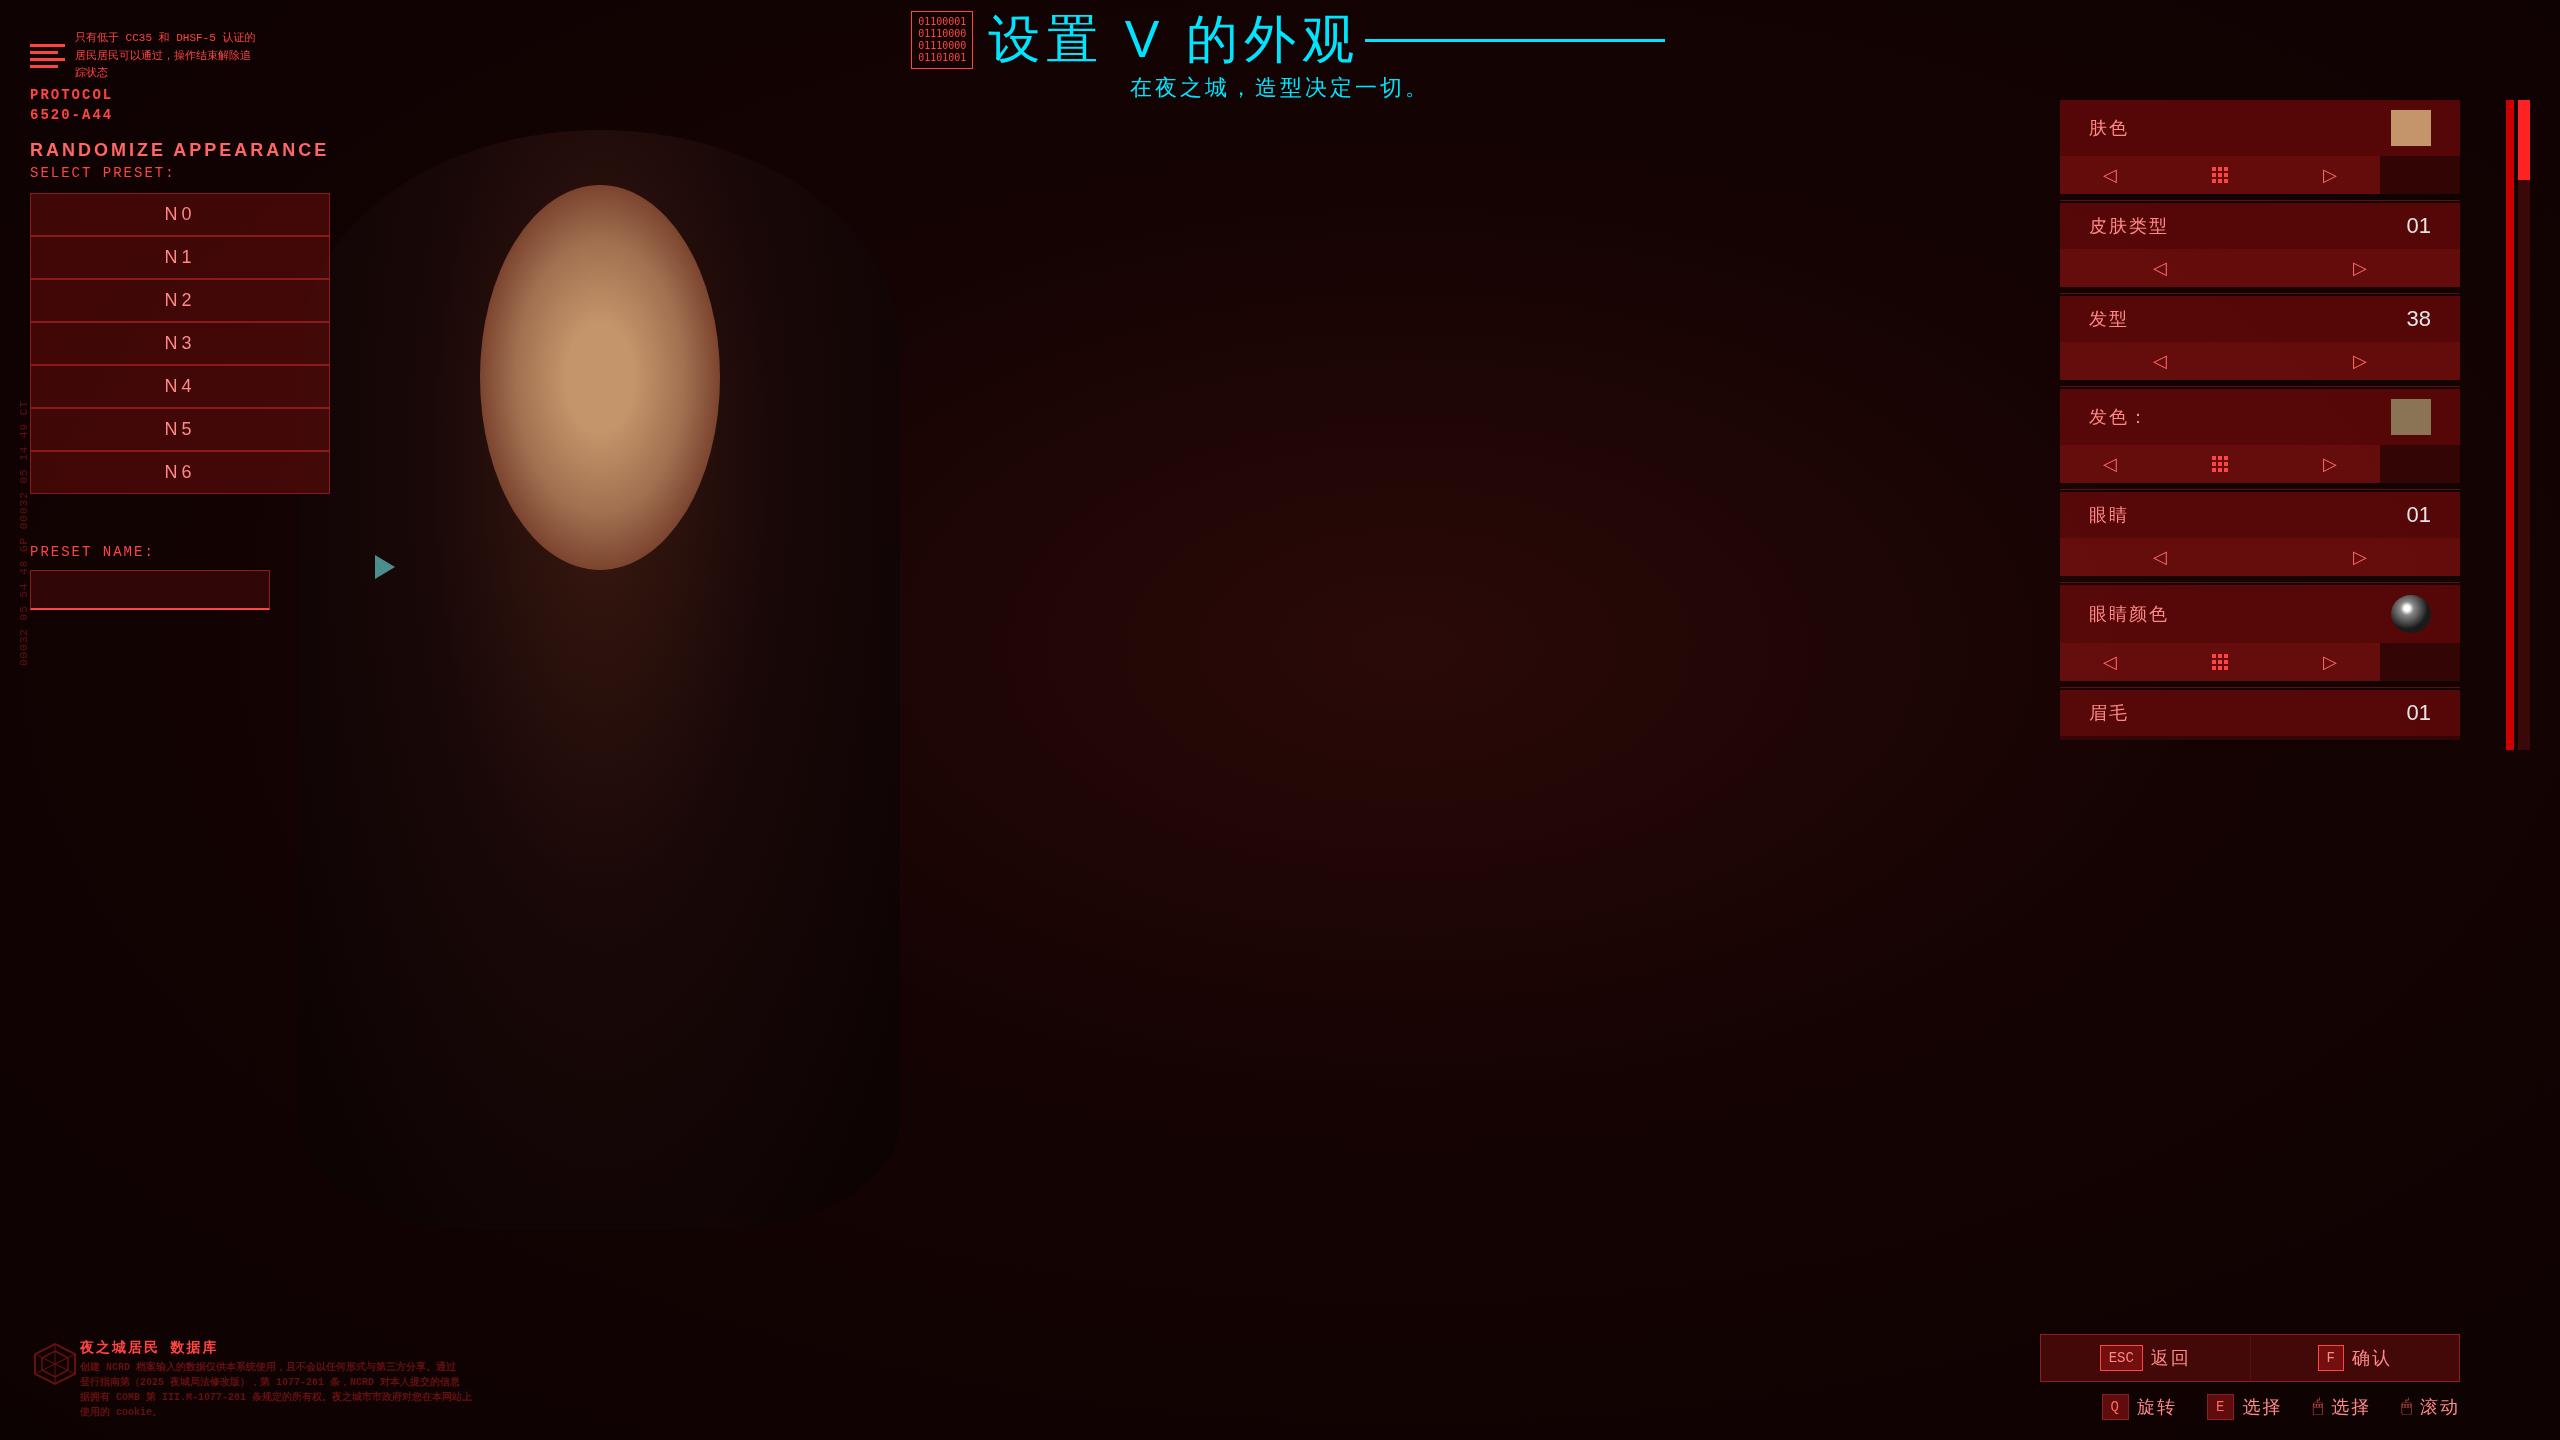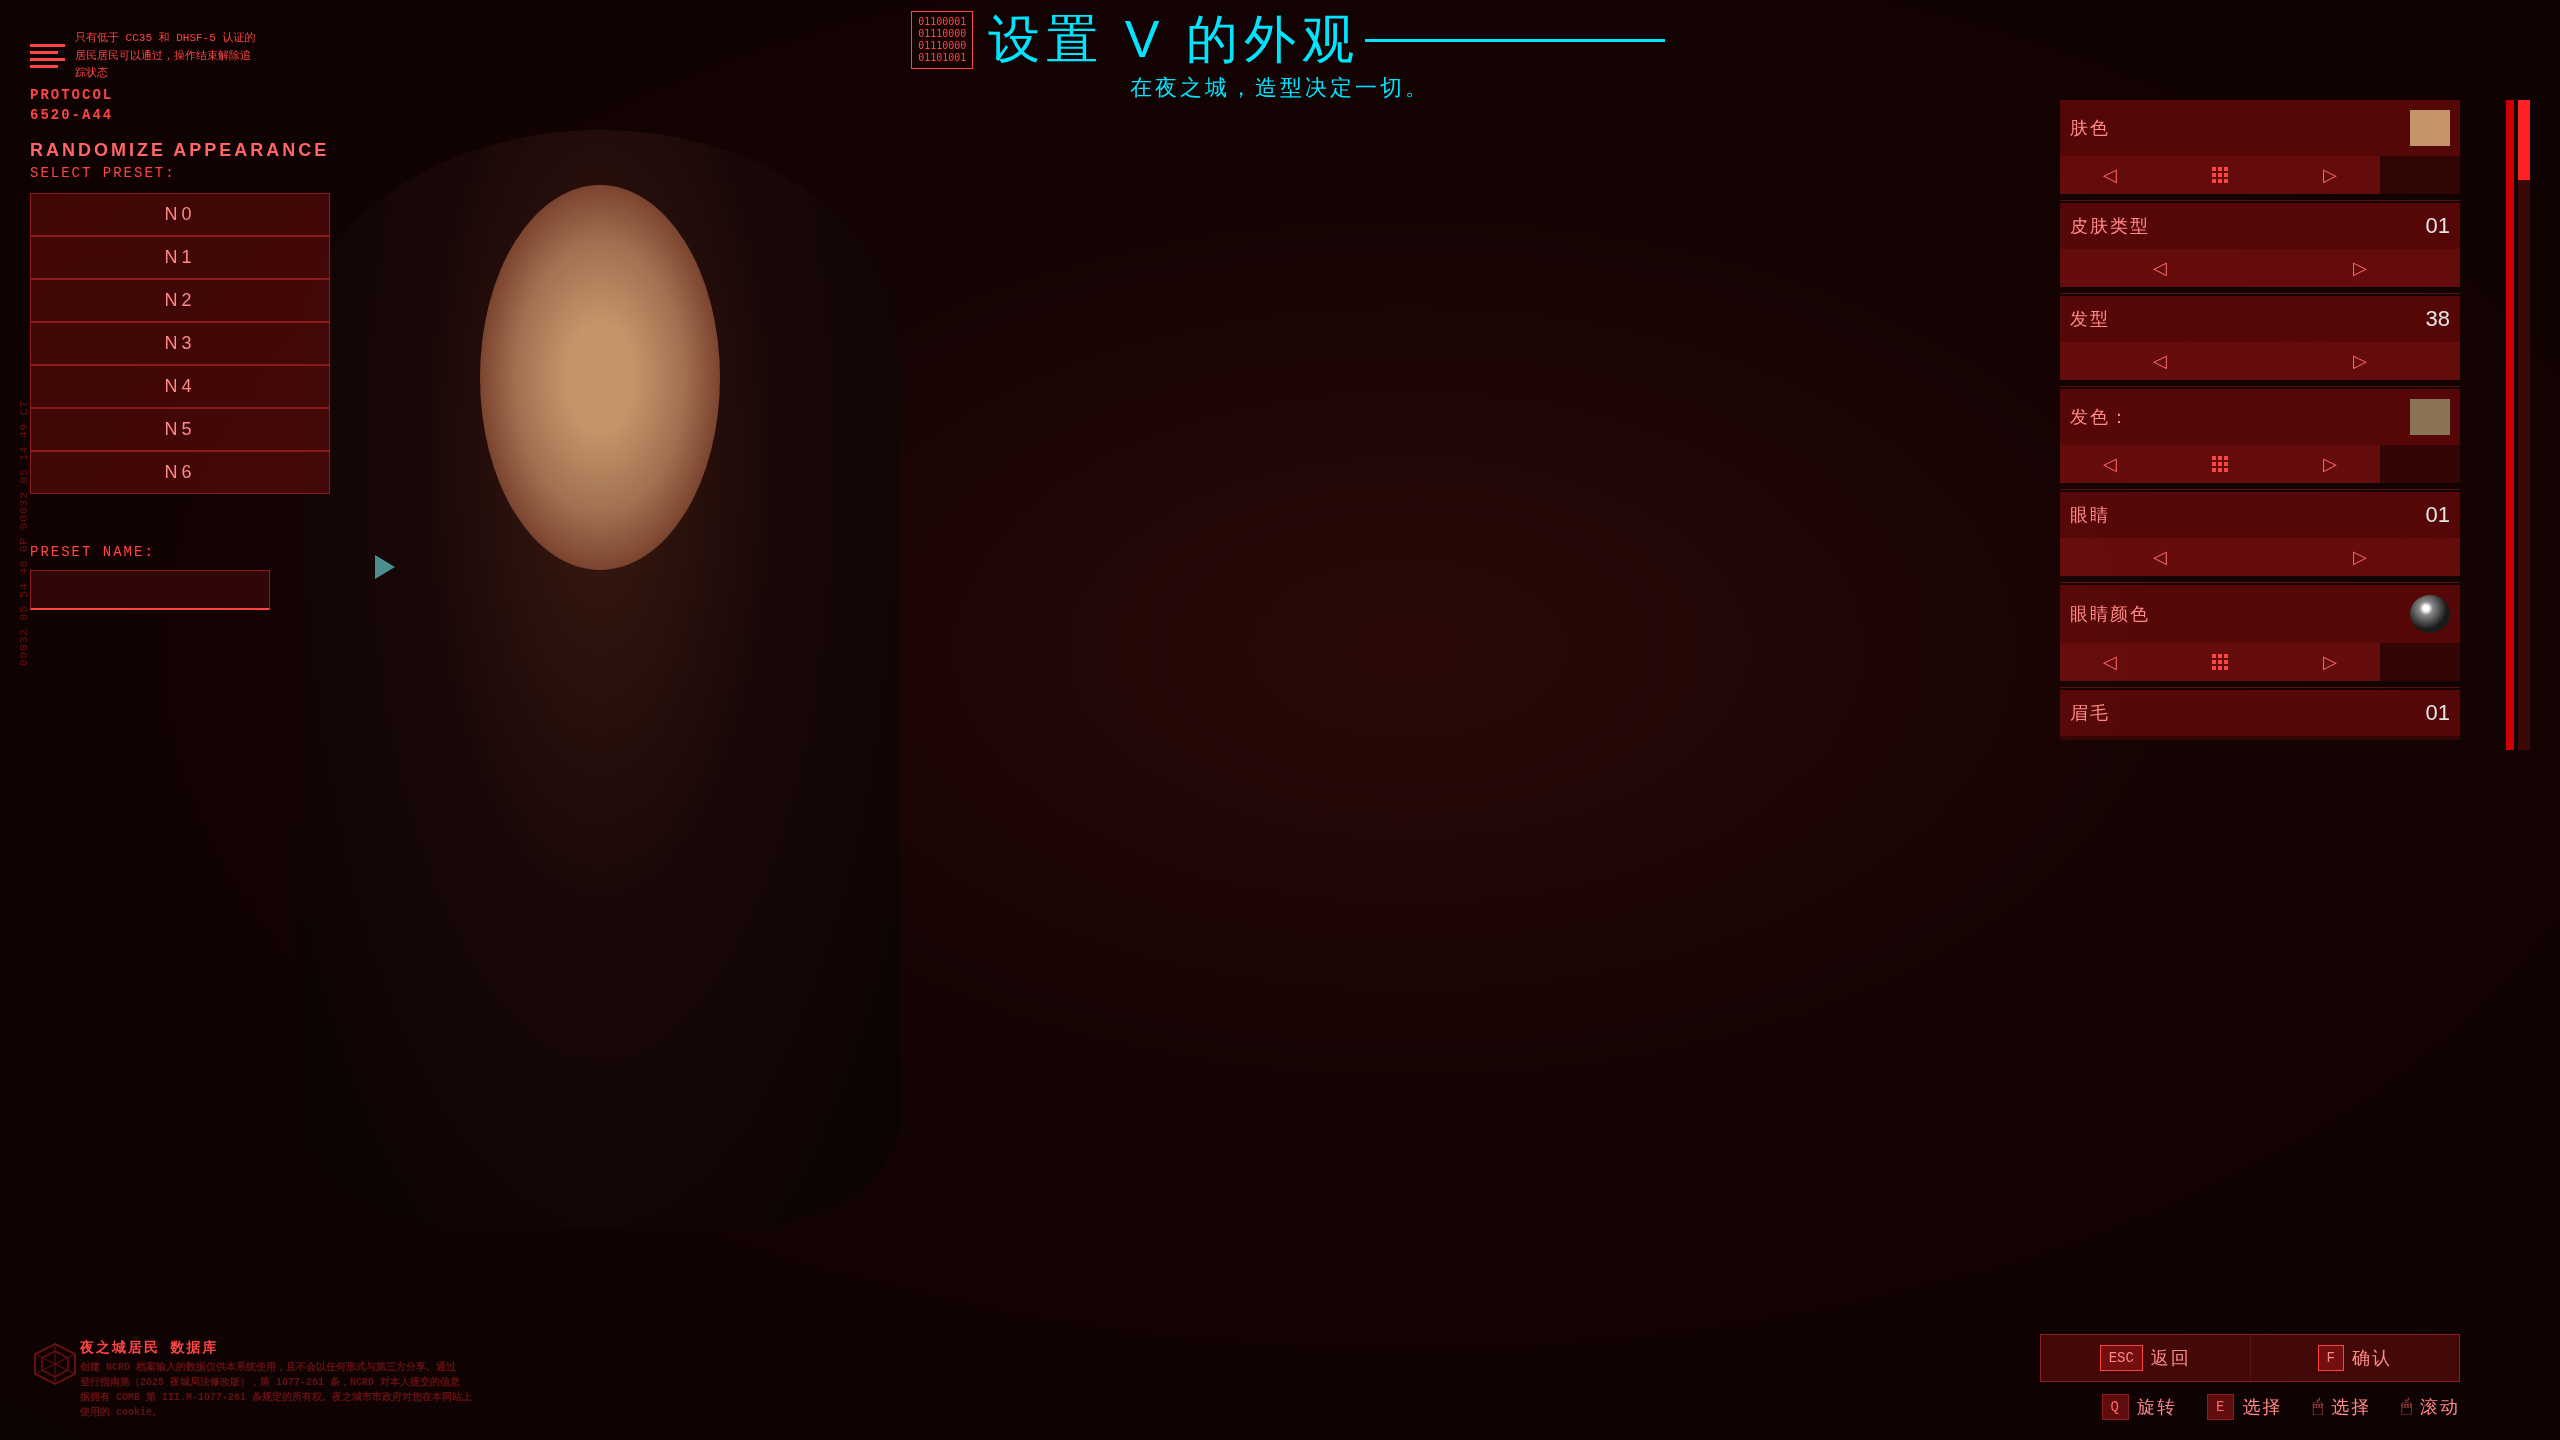--- a/index.html
+++ b/index.html
@@ -271,21 +271,21 @@
     
     .attr-row {
       margin-bottom: 6px;
       background: rgba(100, 10, 10, 0.4);
     }
 
     .attr-header {
       display: flex;
       align-items: center;
       justify-content: space-between;
-      padding: 10px 10px;
+      padding: 10px 29px;
       background: rgba(120, 10, 10, 0.5);
     }
 
     .attr-label {
       color: #ff8888;
       font-size: 18px;
       letter-spacing: 2px;
       font-family: 'Arial', sans-serif;
     }
 

